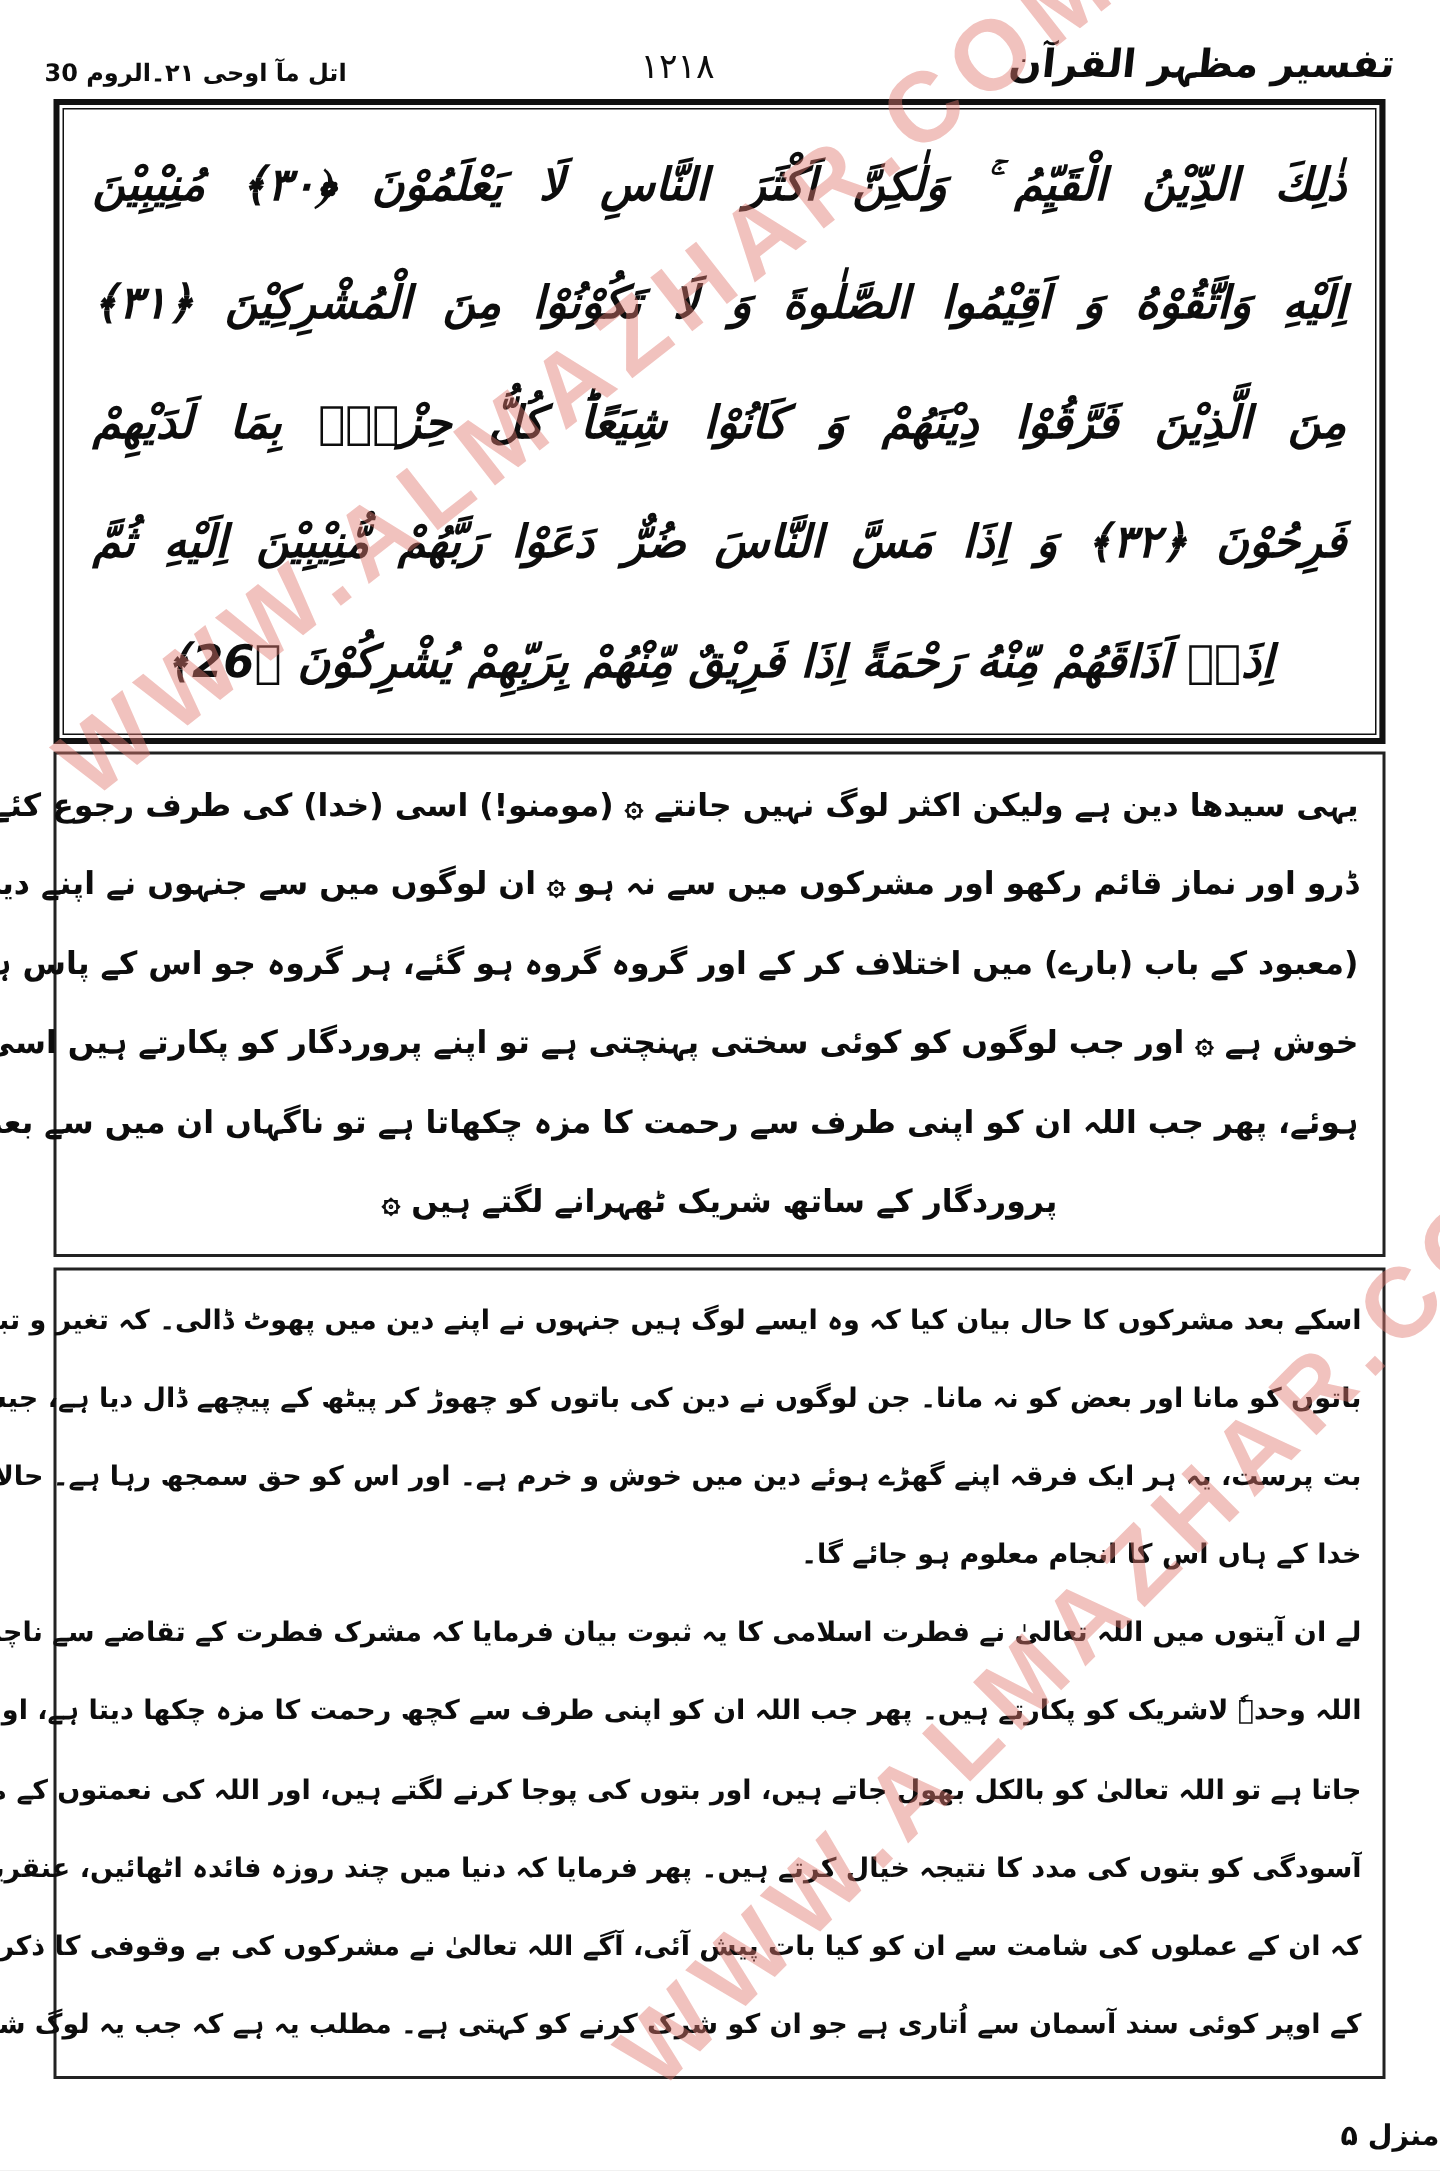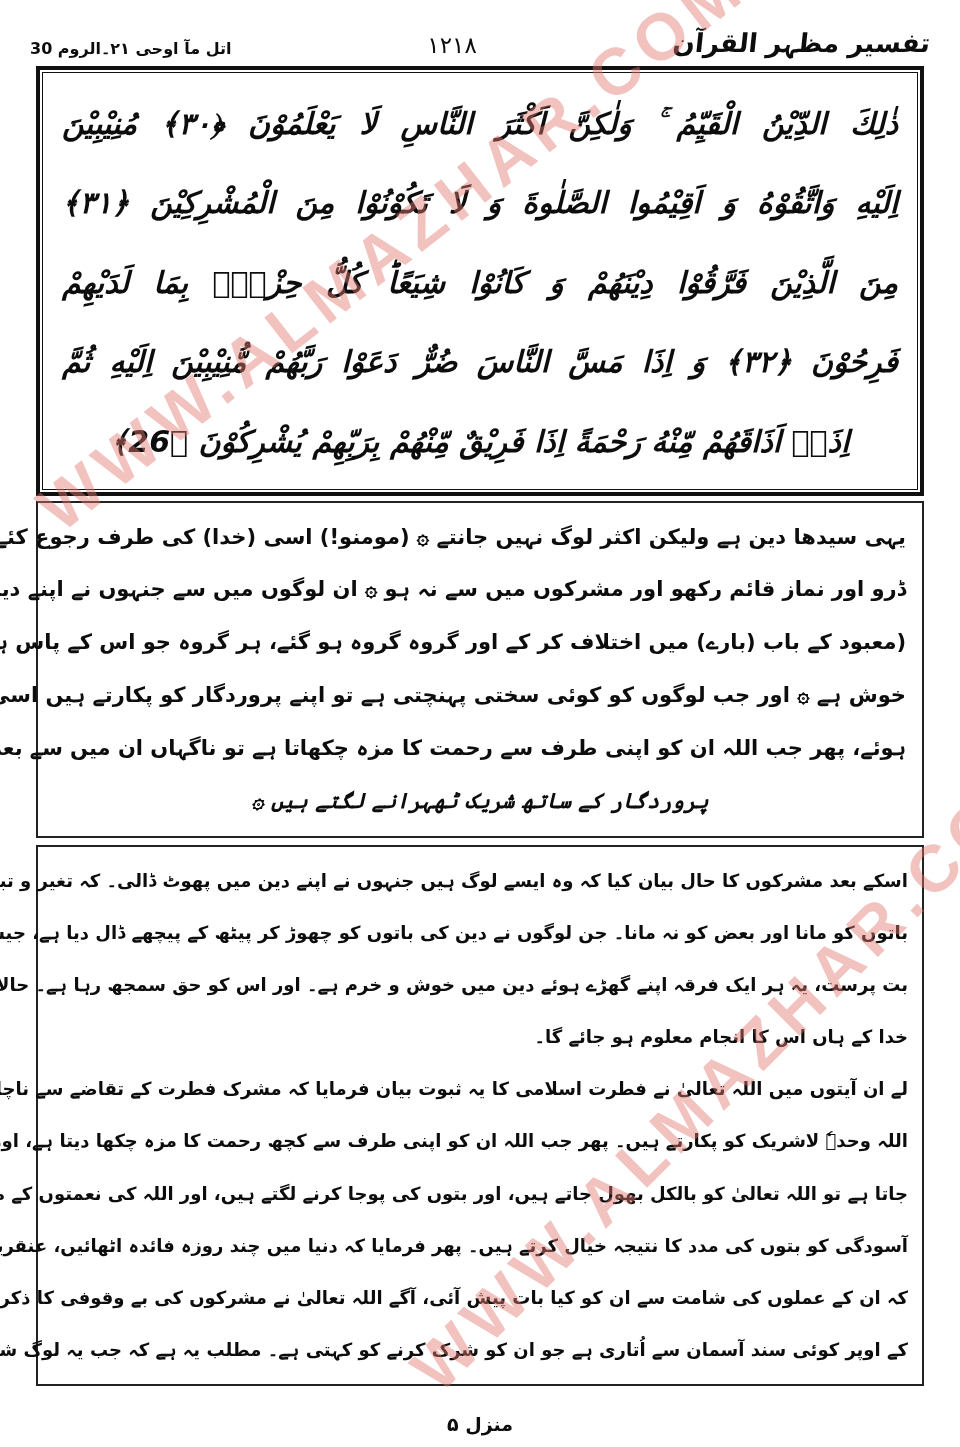--- a/index.html
+++ b/index.html
@@ -36,40 +36,40 @@
   .trans-box {
     position:absolute; top:501px; right:36px; left:36px; height:337px;
     border:2px solid #222; padding:8px 16px;
     display:flex; flex-direction:column; justify-content:space-around;
     background:#fff;
   }
   .urdu-line {
     font-size:21px; font-weight:bold; line-height:1.5;
     text-align:justify; text-align-last:justify; white-space:nowrap;
   }
-  .urdu-line.center { text-align:right; text-align-last:center;font-style:italic; }
+  .urdu-line.center { text-align:right; text-align-last:center; }
   
   .comm-box {
     position:absolute; top:845px; right:36px; left:36px; height:541px;
     border:2px solid #222; padding:8px 14px;
     display:flex; flex-direction:column; justify-content:space-around;
     background:#fff;
   }
   .comm-line {
     font-size:18px; font-weight:600; line-height:1.45;
     text-align:justify; text-align-last:justify; white-space:nowrap;
   }
   .comm-line.endline { text-align-last:right; }
   .comm-heading {
     font-size:23px; font-weight:bold; text-align:center; padding:4px 0;
   }
   
   .footer {
     position:absolute; bottom:12px; left:0; right:0;
-    text-align:center; font-size:19px; font-weight:bold;
+    font-size:19px; font-weight:bold;
   }
   
   .wm {
     position:absolute; direction:ltr;
     font-family:"Liberation Sans", sans-serif;
     font-size:66px; font-weight:bold; letter-spacing:8px;
     color:rgba(224,120,110,0.45); pointer-events:none; z-index:5;
     transform-origin:left bottom; white-space:nowrap;
   }
   .wm1 { left:70px;  top:470px;  transform:rotate(-38deg); }

